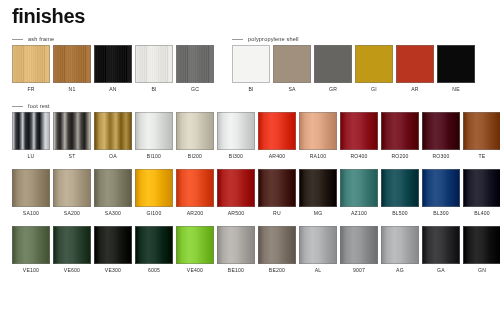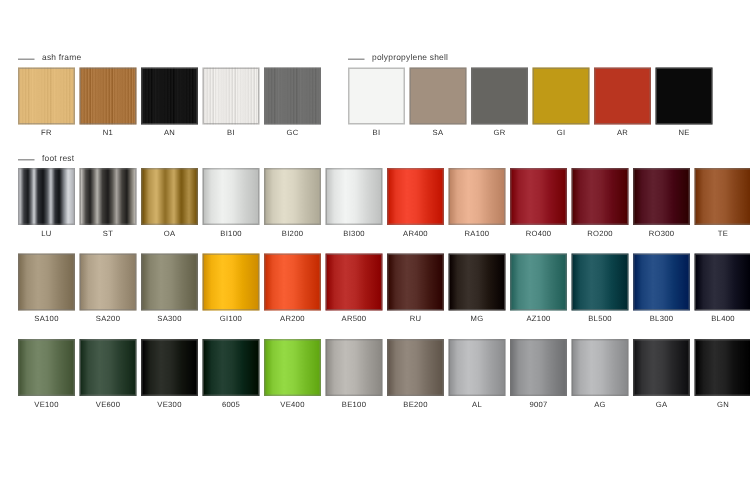--- a/index.html
+++ b/index.html
@@ -35,20 +35,21 @@
     font-size: 5.1px; color: #2e2e2e;
     letter-spacing: .2px; white-space: nowrap;
     text-align: center; line-height: 1;
   }
 </style>
 </head>
 <body>
 
 <div id="page">
 
+  <div class="page-title">finishes</div>
 
   <div class="section-head" style="left:12px; top:36px;">
     <span class="sec-dash"></span>
     <span class="sec-label">ash frame</span>
   </div>
 
   <div class="section-head" style="left:232px; top:36px;">
     <span class="sec-dash"></span>
     <span class="sec-label">polypropylene shell</span>
   </div>

